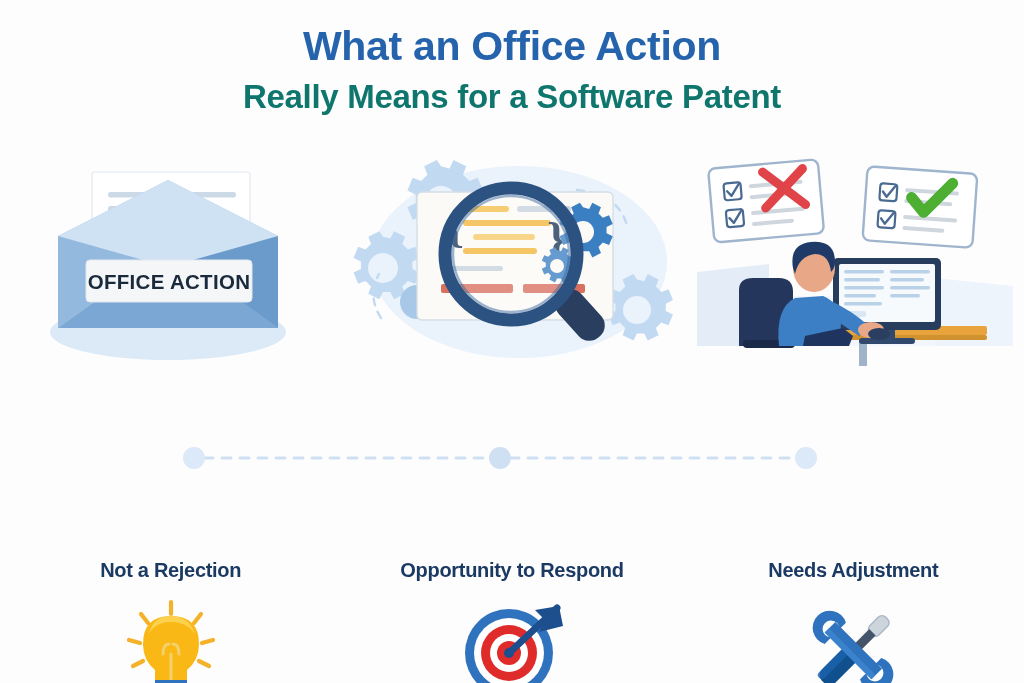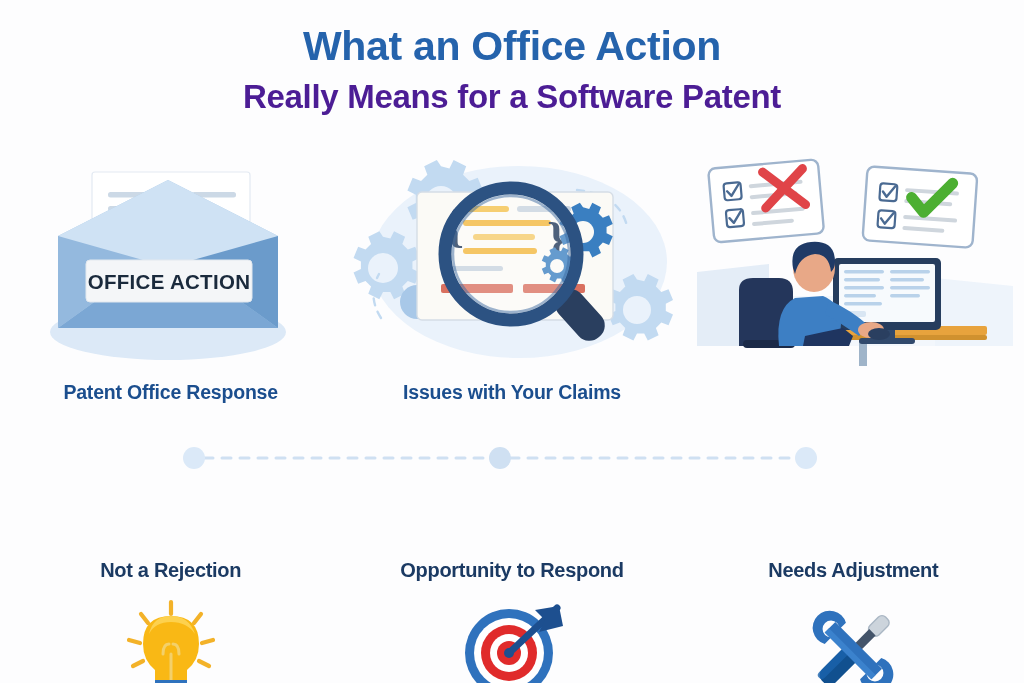--- a/index.html
+++ b/index.html
@@ -15,21 +15,21 @@
     background: #fdfdfe;
   }
 
   
   .title-wrap { position: absolute; top: 24px; left: 0; width: 1024px; text-align: center; }
   .title-main {
     font-size: 41px; font-weight: bold; color: #2563ac;
     letter-spacing: -0.3px; line-height: 1.12;
   }
   .title-sub {
-    font-size: 33px; font-weight: bold; color: #4c1d95;
+    font-size: 33px; font-weight: bold; color: #0f766e;
     letter-spacing: -0.3px; line-height: 1.25; margin-top: 6px;
   }
 
   
   .top-row {
     position: absolute; top: 150px; left: 0; width: 1024px; height: 260px;
     display: flex;
   }
   .card { position: relative; flex: 1; height: 260px; }
   .art { position: relative; width: 100%; height: 218px; }
@@ -95,21 +95,20 @@
           <path d="M58 86 L168 30 L278 86 L278 178 L58 178 Z" fill="#a8c8e6"></path>
           <path d="M58 86 L168 30 L278 86 L168 142 Z" fill="#cfe2f4"></path>
           <path d="M58 178 L150 112 L168 124 L186 112 L278 178 Z" fill="#7ba7d4"></path>
           <path d="M58 86 L58 178 L150 112 Z" fill="#94b9de"></path>
           <path d="M278 86 L278 178 L186 112 Z" fill="#6b9bcb"></path>
 
           <rect x="86" y="110" width="166" height="42" rx="4" fill="#f4f6f8" stroke="#e2e8ee" stroke-width="1"></rect>
           <text x="169" y="139" text-anchor="middle" font-family="Liberation Sans, sans-serif" font-size="20.5" font-weight="bold" fill="#1a2a3c" letter-spacing="0.3">OFFICE ACTION</text>
         </svg>
       </div>
-      <div class="card-label">Patent Office Response</div>
     </div>
 
     <div class="card">
       <div class="art">
         <svg width="341" height="218" viewBox="0 0 341 218">
 
           <ellipse cx="178" cy="112" rx="148" ry="96" fill="#eaf2fb"></ellipse>
 
           <g fill="#c2daf1">
             <g transform="translate(100,52) scale(1.05)">
@@ -160,21 +159,20 @@
           </g>
 
           <g>
             <rect x="224" y="136" width="30" height="58" rx="14" transform="rotate(-42 239 165)" fill="#2a3f5f"></rect>
             <circle cx="170" cy="104" r="66" fill="#ffffff" fill-opacity="0.22"></circle>
             <circle cx="170" cy="104" r="66" fill="none" stroke="#2c5282" stroke-width="13"></circle>
             <circle cx="170" cy="104" r="58" fill="none" stroke="#3b6aa0" stroke-width="2.5" opacity="0.5"></circle>
           </g>
         </svg>
       </div>
-      <div class="card-label">Issues with Your Claims</div>
     </div>
 
     <div class="card">
       <div class="art">
         <svg width="341" height="218" viewBox="0 0 341 218">
 
           <path d="M14 196 L14 122 L86 114 L86 196 Z" fill="#e4edf7"></path>
           <path d="M252 196 L252 128 L330 136 L330 196 Z" fill="#eef4fb"></path>
           <path d="M86 196 L86 146 L252 146 L252 196 Z" fill="#f3f7fc"></path>
 

